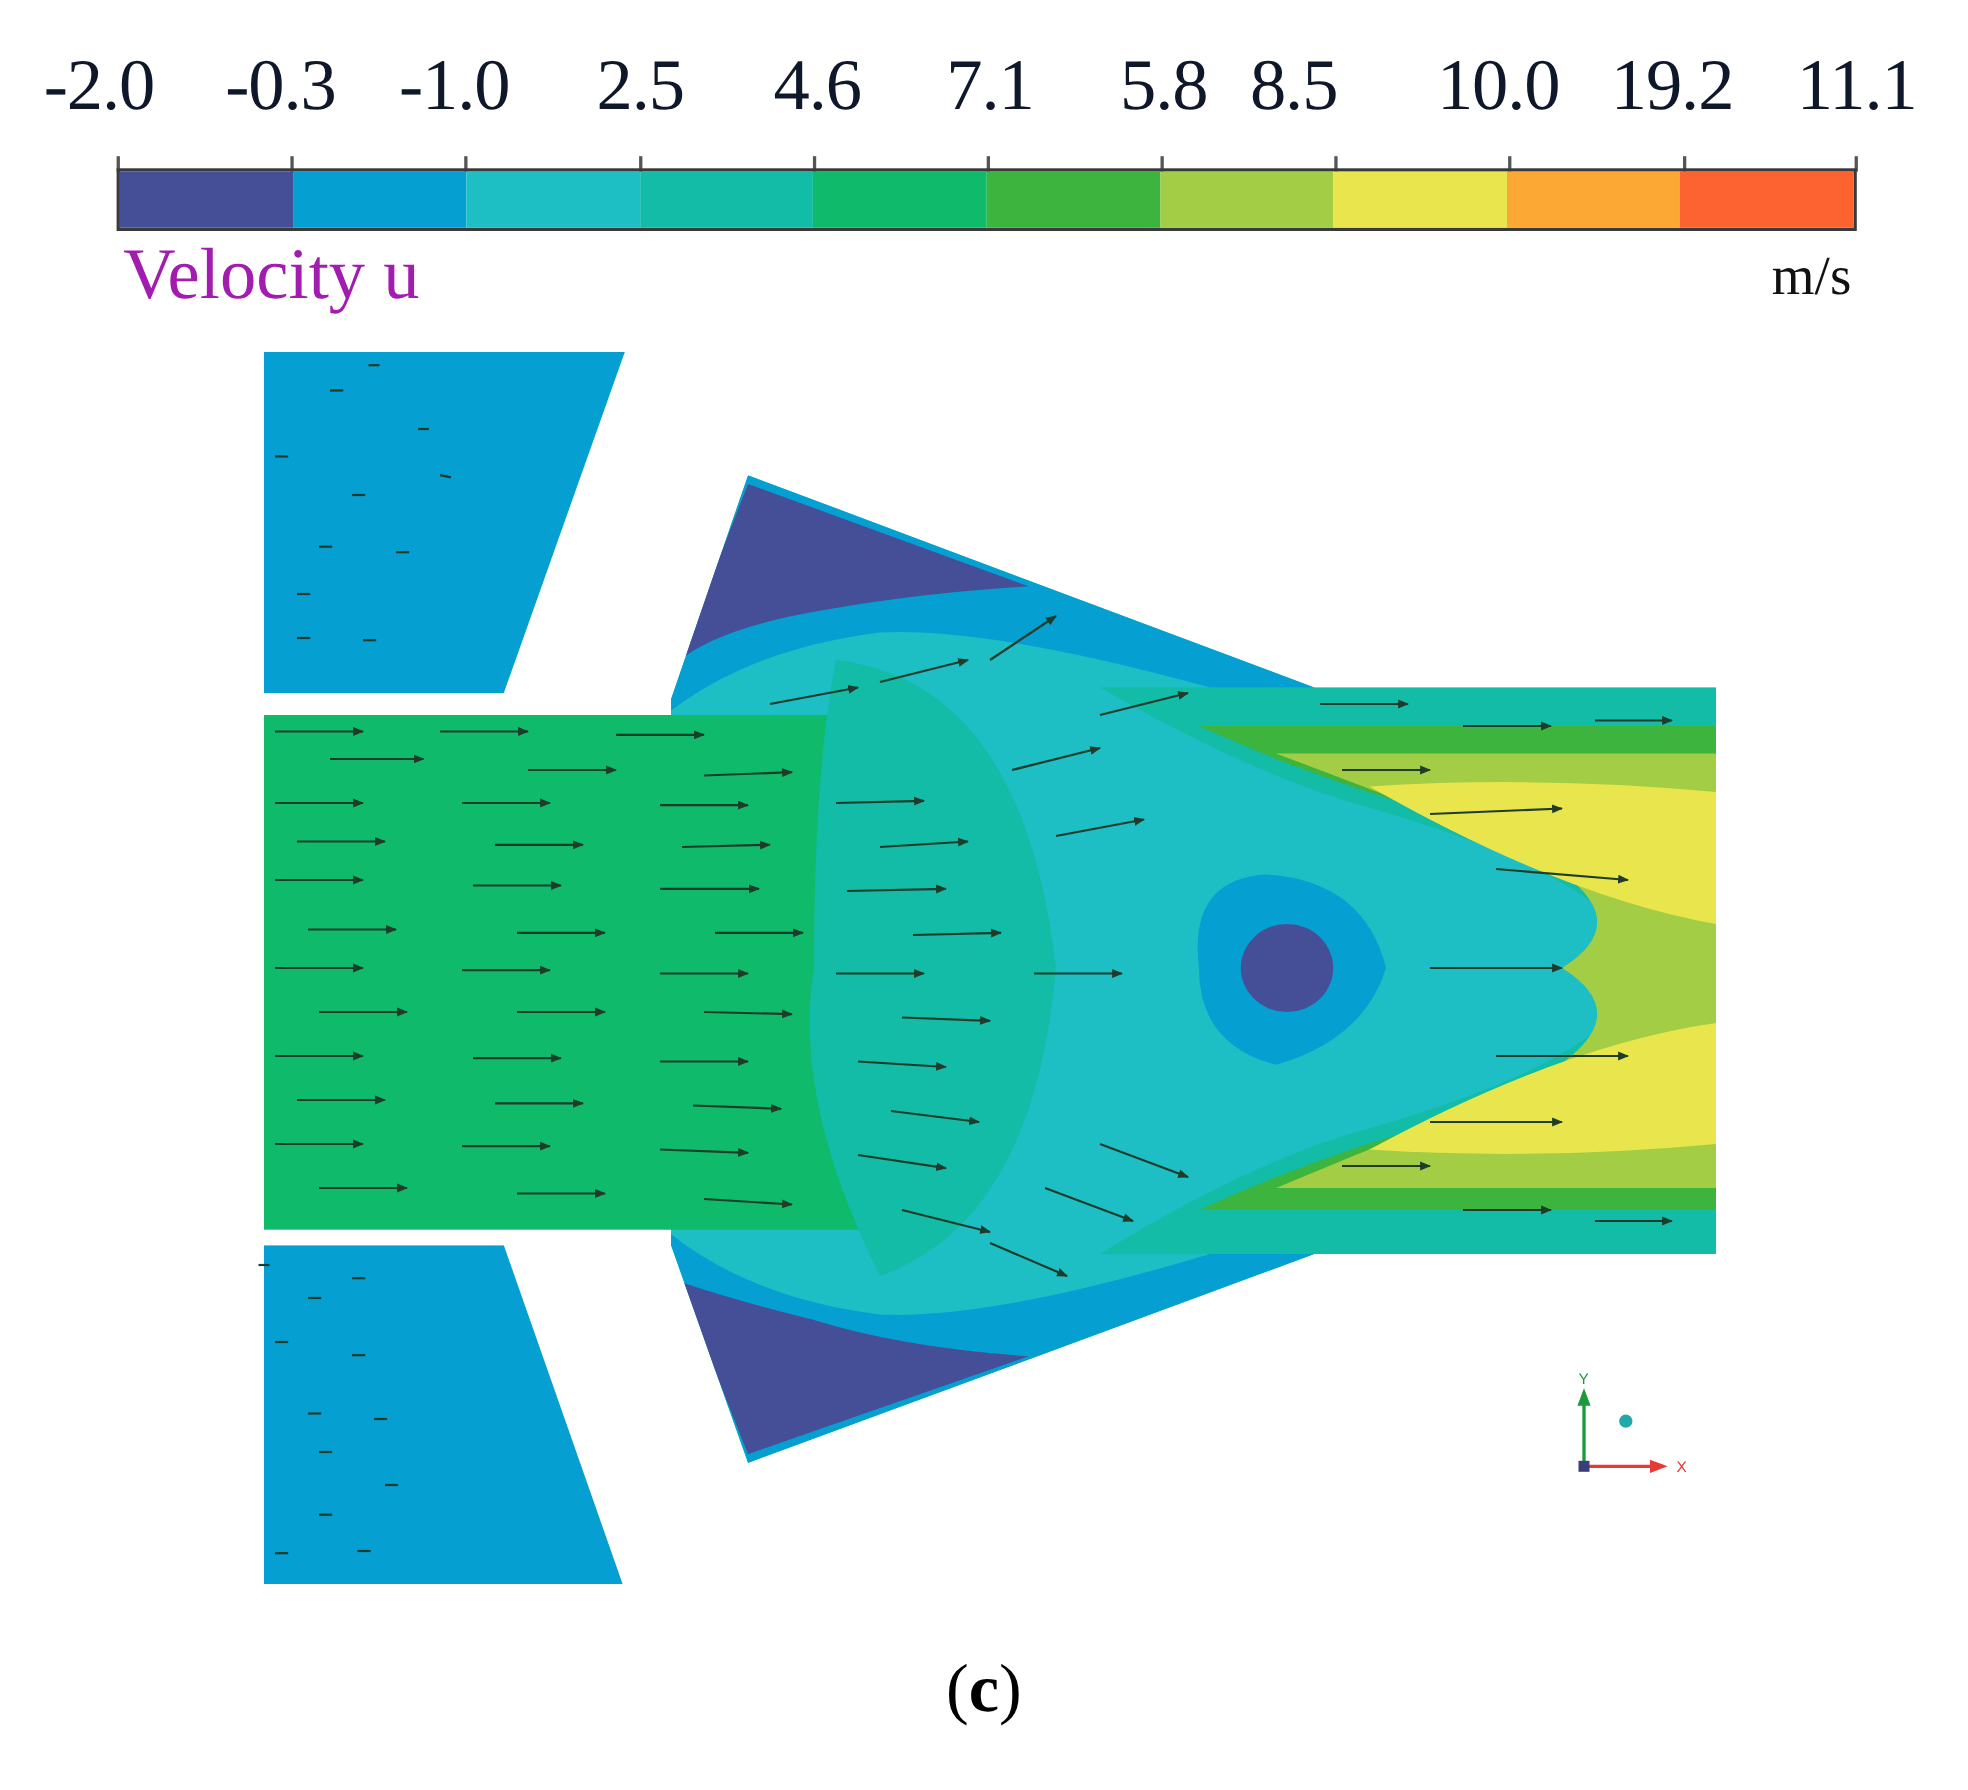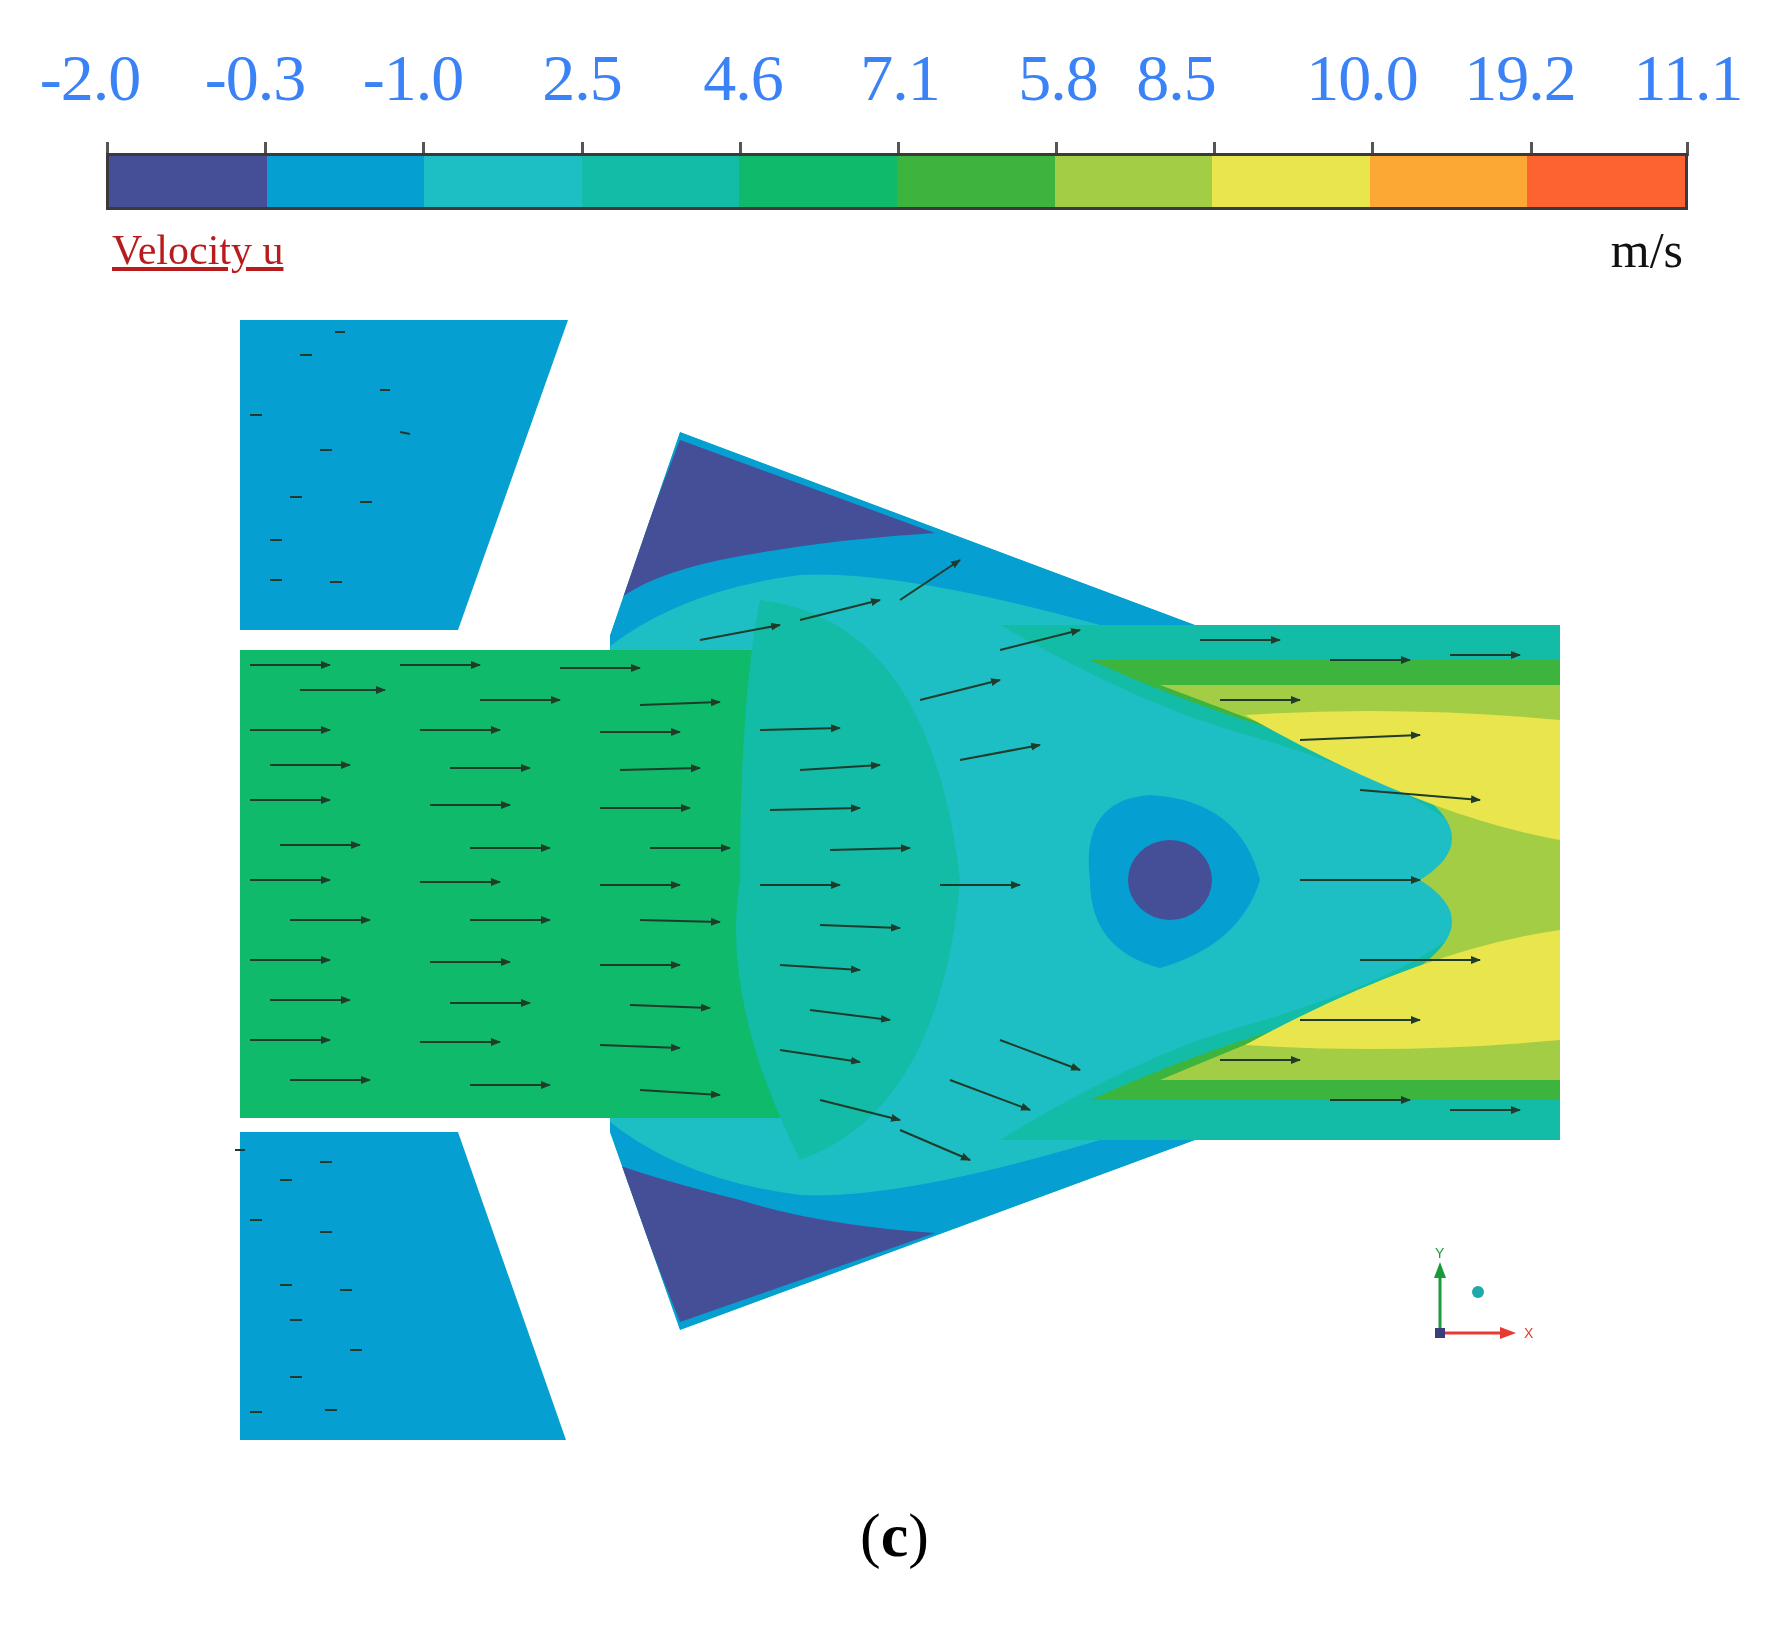--- a/index.html
+++ b/index.html
@@ -1,25 +1,25 @@
 <!DOCTYPE html>
 <html><head>
   <meta charset="utf-8">
   <style>
     html, body { margin: 0; padding: 0; background: #ffffff; }
     body { width: 1789px; height: 1627px; position: relative; overflow: hidden;
            font-family: "Liberation Serif", "DejaVu Serif", serif; }
     .ticklabels { position: absolute; left: 0; top: 38px; width: 1789px; height: 80px; }
-    .ticklabel { position: absolute; top: 0; font-size: 66px; color: #3b82f6; transform: translateX(-50%);
+    .ticklabel { position: absolute; top: 0; font-size: 66px; color: #0f172a; transform: translateX(-50%);
                  letter-spacing: -1px; line-height: 80px; }
     .colorbar { position: absolute; left: 106px; top: 153px; width: 1582px; height: 57px;
                 border: 3px solid #3a3a3a; box-sizing: border-box; display: flex; }
     .cb-seg { flex: 1 1 0; height: 100%; }
     .cb-tick { position: absolute; top: 142px; width: 3px; height: 14px; background: #555; }
-    .cb-label-left { position: absolute; left: 112px; top: 210px; font-size: 42px; color: #b91c1c; line-height: 80px; text-decoration: underline; }
+    .cb-label-left { position: absolute; left: 112px; top: 210px; font-size: 66px; color: #a21caf; line-height: 80px; }
     .cb-label-right { position: absolute; right: 106px; top: 210px; font-size: 50px; color: #111; line-height: 80px; }
     .plot { position: absolute; left: 0; top: 0; }
     .caption { position: absolute; left: 0; width: 1789px; top: 1500px; text-align: center;
                font-size: 62px; color: #000; }
     .caption b { font-weight: bold; }
     .axis-label { font-family: "Liberation Sans", "DejaVu Sans", sans-serif; font-size: 14px; }
   </style>
 </head>
 <body>
 

